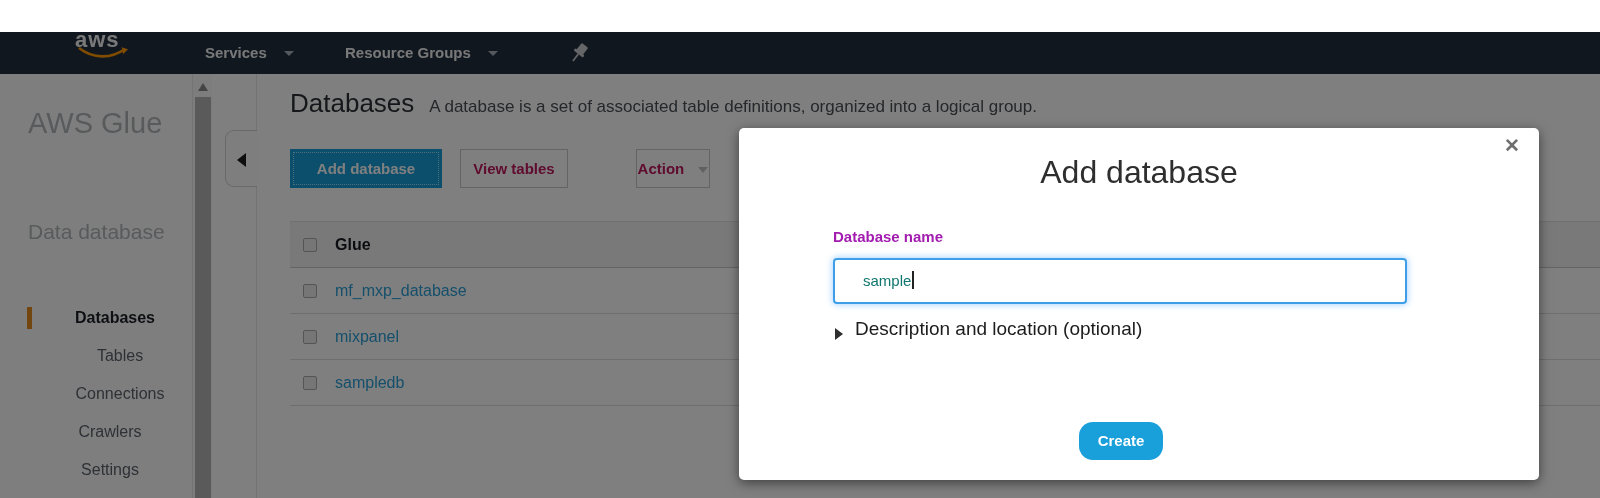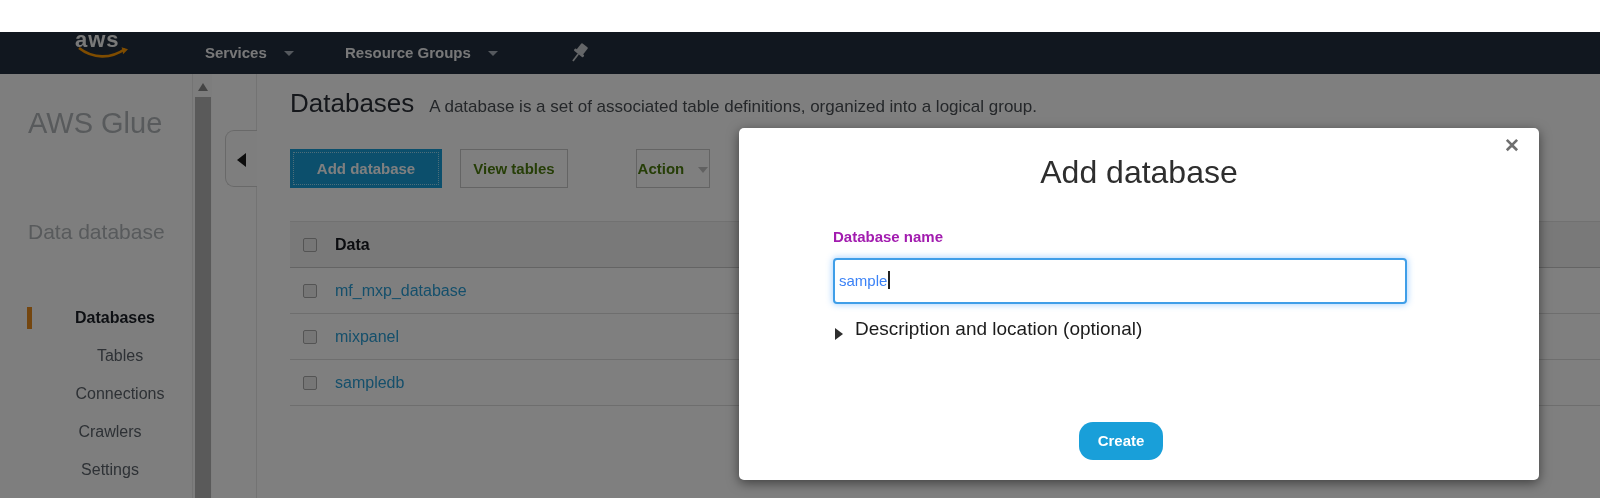--- a/index.html
+++ b/index.html
@@ -40,42 +40,42 @@
   .collapse-arrow { position:absolute; left:11px; top:22px; width:0; height:0; border-top:7px solid transparent; border-bottom:7px solid transparent; border-right:9px solid #1a1a1a; }
 
   
   .main { position:absolute; left:257px; top:42px; width:1343px; height:456px; background:#fff; }
   .page-header { position:absolute; left:33px; top:14px; display:flex; align-items:baseline; gap:15px; }
   .page-title { font-size:26px; color:#2b2f36; }
   .page-subtitle { font-size:17px; color:#4a4f54; }
 
   .toolbar-btn { position:absolute; top:75px; height:39px; font-size:15px; font-weight:bold; text-align:center; line-height:37px; cursor:pointer; }
   .btn-primary-dim { left:33px; width:152px; background:#199fd9; color:#fff; outline:1px dotted #9adcf5; outline-offset:-4px; border:1px solid #199fd9; }
-  .btn-disabled { background:transparent; border:1px solid #c8c8c8; color:#4d7c0f; }
+  .btn-disabled { background:transparent; border:1px solid #c8c8c8; color:#be185d; }
   .btn-view-tables { left:203px; width:108px; }
   .btn-action { left:379px; width:74px; }
   .action-caret { display:inline-block; width:0; height:0; border-left:5px solid transparent; border-right:5px solid transparent; border-top:6px solid #c3c3c3; margin-left:10px; vertical-align:1px; }
 
   
   .db-table { position:absolute; left:33px; top:147px; width:1310px; }
   .t-head { position:relative; height:47px; background:#f3f3f3; border-top:1px solid #e3e3e3; border-bottom:1px solid #c9c9c9; line-height:46px; }
   .t-head .cell-name { font-weight:bold; color:#16191f; }
   .t-row { position:relative; height:46px; border-bottom:1px solid #dcdcdc; line-height:45px; }
   .cell-name { position:absolute; left:45px; font-size:16px; }
   .t-row .cell-name { color:#2b9fd6; cursor:pointer; }
   .row-checkbox { position:absolute; left:13px; top:16px; width:14px; height:14px; background:#ececec; border:1px solid #a9a9a9; border-radius:2px; cursor:pointer; }
   .t-head .row-checkbox { top:16px; }
 
   
   .backdrop { position:absolute; left:0; top:0; width:1600px; height:498px; background:rgba(0,0,0,0.5); z-index:5; }
   .modal { position:absolute; left:739px; top:96px; width:800px; height:352px; background:#fff; border-radius:5px; box-shadow:0 3px 12px rgba(0,0,0,0.5); z-index:10; }
   .modal-close { position:absolute; top:8px; right:19px; font-size:19px; font-weight:bold; color:#6f6f6f; cursor:pointer; line-height:1; }
   .modal-title { position:absolute; top:26px; left:0; width:100%; text-align:center; font-size:32px; color:#2e2e2e; }
   .field-label { position:absolute; left:94px; top:100px; font-size:15px; font-weight:bold; color:#a21caf; }
-  .name-input { position:absolute; left:94px; top:130px; width:574px; height:46px; border:2px solid #3f9ee8; border-radius:4px; box-shadow:0 0 6px 1px rgba(77,163,255,0.45); background:#fff; line-height:42px; padding:0 4px; font-size:15px; color:#3b82f6; cursor:text; }
+  .name-input { position:absolute; left:94px; top:130px; width:574px; height:46px; border:2px solid #3f9ee8; border-radius:4px; box-shadow:0 0 6px 1px rgba(77,163,255,0.45); background:#fff; line-height:42px; padding:0 28px; font-size:15px; color:#0f766e; cursor:text; }
   .text-caret { display:inline-block; width:2px; height:18px; background:#222; vertical-align:-3px; margin-left:1px; }
   .disclosure { position:absolute; left:96px; top:190px; display:flex; align-items:flex-end; gap:12px; cursor:pointer; }
   .disc-triangle { width:0; height:0; border-top:6px solid transparent; border-bottom:6px solid transparent; border-left:8px solid #2e2e2e; }
   .disc-label { font-size:19px; color:#1c1c1c; }
   .btn-create { position:absolute; left:340px; top:294px; width:84px; height:38px; background:#199fd9; border:none; border-radius:14px; color:#fff; font-size:15px; font-weight:bold; text-align:center; line-height:38px; cursor:pointer; }
 </style>
 </head>
 <body>
 
 <div class="screen">
@@ -147,21 +147,21 @@
     <div class="toolbar-btn btn-primary-dim">Add database</div>
     <div class="toolbar-btn btn-disabled btn-view-tables">View tables</div>
     <div class="toolbar-btn btn-disabled btn-action">
       <span>Action</span>
       <span class="action-caret"></span>
     </div>
 
     <div class="db-table">
       <div class="t-head">
         <span class="row-checkbox"></span>
-        <span class="cell-name">Data</span>
+        <span class="cell-name">Glue</span>
       </div>
       <div class="t-row">
         <span class="row-checkbox"></span>
         <span class="cell-name">mf_mxp_database</span>
       </div>
       <div class="t-row">
         <span class="row-checkbox"></span>
         <span class="cell-name">mixpanel</span>
       </div>
       <div class="t-row">

